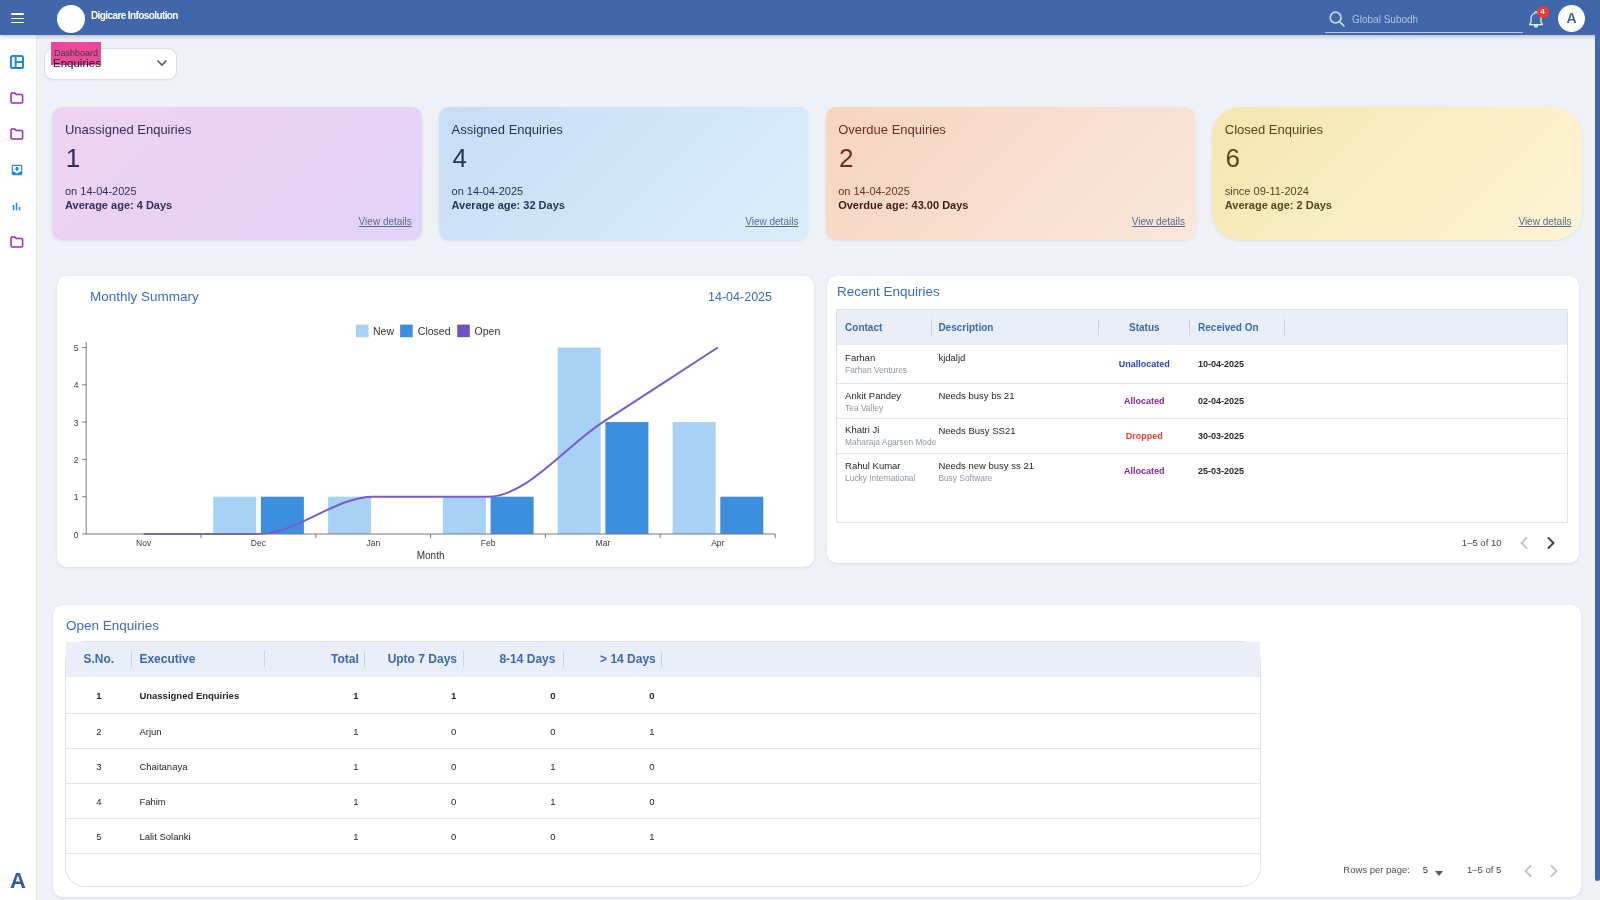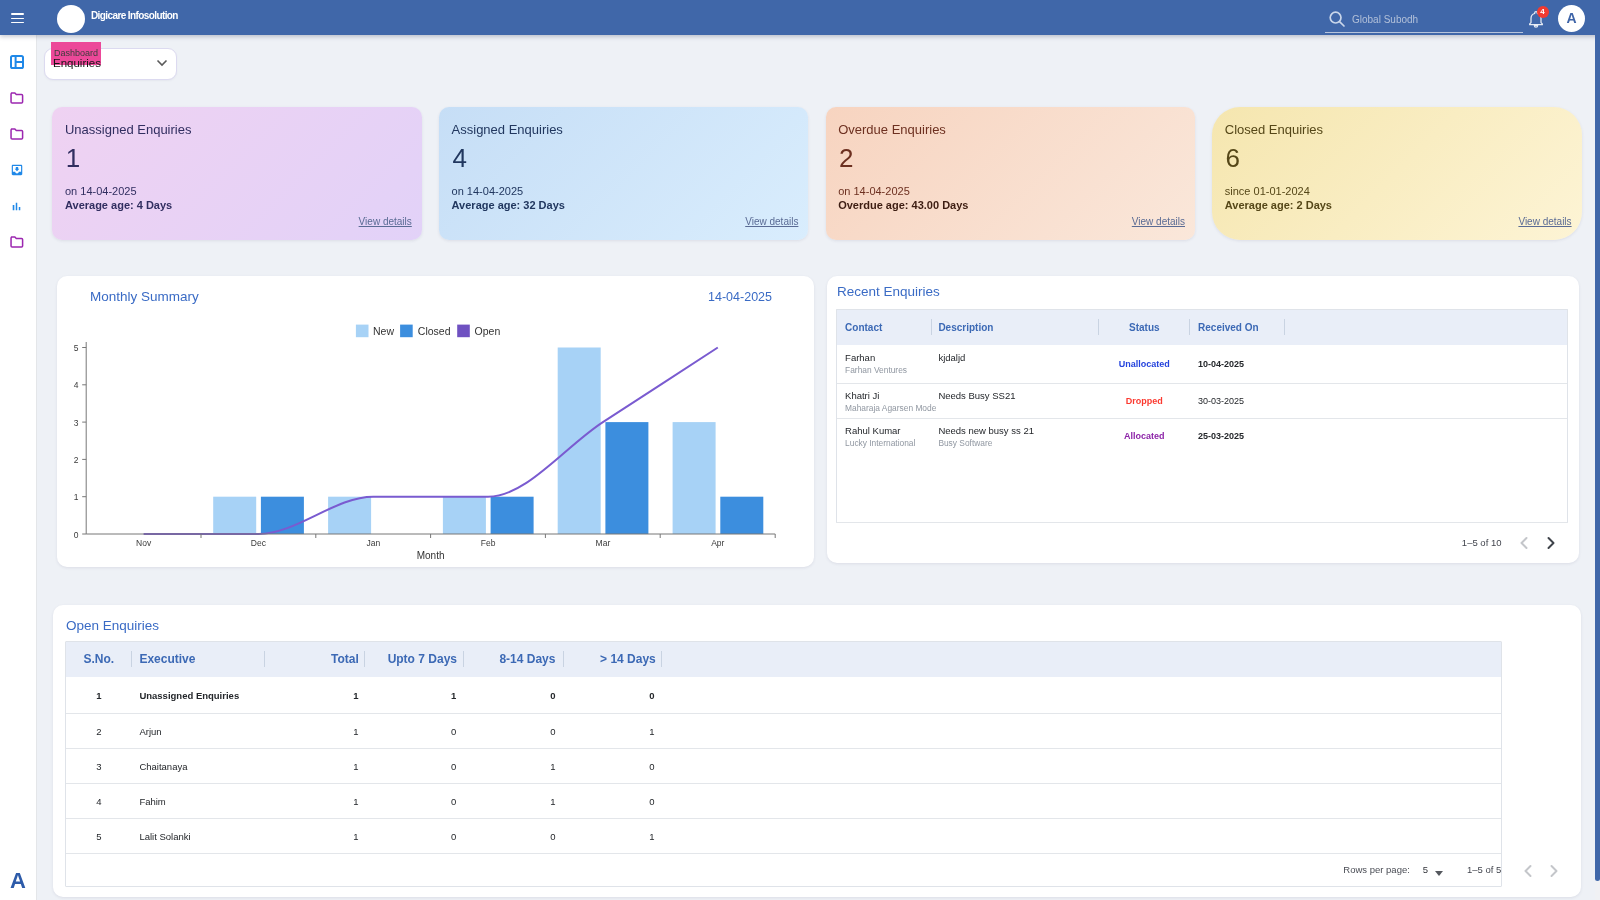--- a/index.html
+++ b/index.html
@@ -136,21 +136,21 @@
 <div id="c3" class="card abs">
   <div class="ct">Overdue Enquiries</div>
   <div class="cv">2</div>
   <div class="cd">on 14-04-2025</div>
   <div class="ca" style="color:#3d1d12">Overdue age: 43.00 Days</div>
   <div class="cl">View details</div>
 </div>
 <div id="c4" class="card abs">
   <div class="ct">Closed Enquiries</div>
   <div class="cv">6</div>
-  <div class="cd">since 01-01-2024</div>
+  <div class="cd">since 09-11-2024</div>
   <div class="ca">Average age: 2 Days</div>
   <div class="cl">View details</div>
 </div>
 
 <div id="chartcard" class="panel abs">
 <svg width="757" height="290" viewBox="0 0 757 290">
   <text x="33" y="24.5" fill="#3a6bc5" font-size="13.5">Monthly Summary</text>
   <text x="715" y="25" fill="#3a6bc5" font-size="12.5" text-anchor="end">14-04-2025</text>
 
   <rect x="298.9" y="48.6" width="12.6" height="12.6" fill="#a7d2f6"></rect>
@@ -236,24 +236,31 @@
       </thead>
       <tbody>
         <tr style="height:38.9px">
           <td style="padding-left:8.4px;border-top:none">Farhan<div class="sec">Farhan Ventures</div></td>
           <td style="padding-left:6.5px;border-top:none;vertical-align:top;padding-top:7px">kjdaljd</td>
           <td style="text-align:center;border-top:none;color:#2443dd;font-size:9px;font-weight:bold">Unallocated</td>
           <td style="padding-left:8px;border-top:none;font-weight:bold;font-size:9px">10-04-2025</td>
           <td style="border-top:none"></td>
         </tr>
         <tr style="height:34.9px">
+          <td style="padding-left:8.4px">Ankit Pandey<div class="sec">Tea Valley</div></td>
+          <td style="padding-left:6.5px;vertical-align:top;padding-top:6px">Needs busy bs 21</td>
+          <td style="text-align:center;color:#8d25a8;font-size:9px;font-weight:bold">Allocated</td>
+          <td style="padding-left:8px;font-weight:bold;font-size:9px">02-04-2025</td>
+          <td></td>
+        </tr>
+        <tr style="height:34.9px">
           <td style="padding-left:8.4px">Khatri Ji<div class="sec">Maharaja Agarsen Mode</div></td>
           <td style="padding-left:6.5px;vertical-align:top;padding-top:6px">Needs Busy SS21</td>
           <td style="text-align:center;color:#fb3a30;font-size:9px;font-weight:bold">Dropped</td>
-          <td style="padding-left:8px;font-weight:normal;font-size:9px">30-03-2025</td>
+          <td style="padding-left:8px;font-weight:bold;font-size:9px">30-03-2025</td>
           <td></td>
         </tr>
         <tr style="height:34.9px">
           <td style="padding-left:8.4px">Rahul Kumar<div class="sec">Lucky International</div></td>
           <td style="padding-left:6.5px">Needs new busy ss 21<div class="sec">Busy Software</div></td>
           <td style="text-align:center;color:#8d25a8;font-size:9px;font-weight:bold">Allocated</td>
           <td style="padding-left:8px;font-weight:bold;font-size:9px">25-03-2025</td>
           <td></td>
         </tr>
       </tbody>
@@ -264,21 +271,21 @@
   <svg class="chev" style="right:43px;top:255px" viewBox="0 0 24 24">
       <path d="M14.5 7 L9.5 12 L14.5 17" fill="none" stroke="#c4c6ca" stroke-width="2" stroke-linecap="round" stroke-linejoin="round"></path>
     </svg>
   <svg class="chev" style="right:16px;top:255px" viewBox="0 0 24 24">
       <path d="M9.5 7 L14.5 12 L9.5 17" fill="none" stroke="#3f434a" stroke-width="2" stroke-linecap="round" stroke-linejoin="round"></path>
     </svg>
 </div>
 
 <div id="opencard" class="panel abs">
   <div class="ptitle" style="left:13.1px;top:13px">Open Enquiries</div>
-  <div class="twrap" style="left:12px;top:36px;width:1437px;height:246.2px;">
+  <div class="twrap" style="left:12px;top:36px;width:1196px;height:246.2px;border-radius:20px;">
     <table>
       <colgroup>
           <col style="width:66px">
           <col style="width:133.2px">
           <col style="width:100.4px">
           <col style="width:98.3px">
           <col style="width:100.4px">
           <col style="width:98.3px">
           <col>
         </colgroup>

